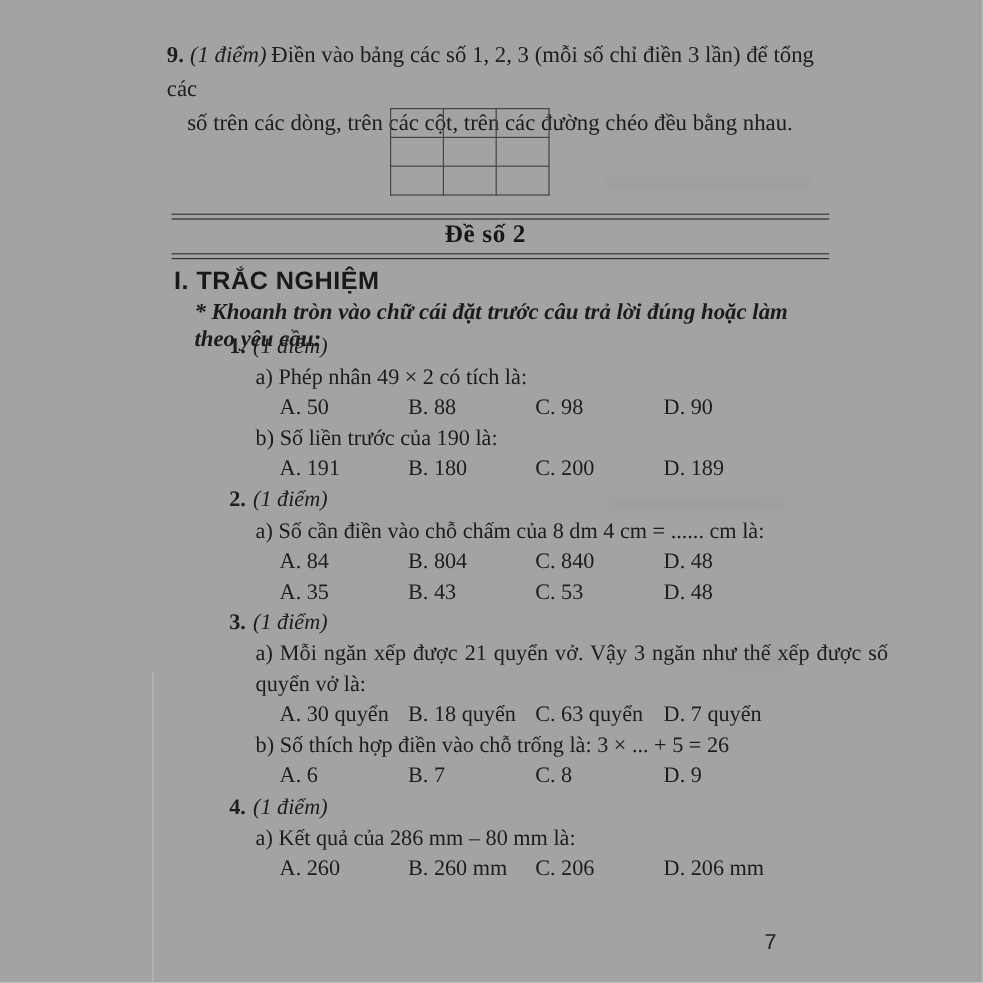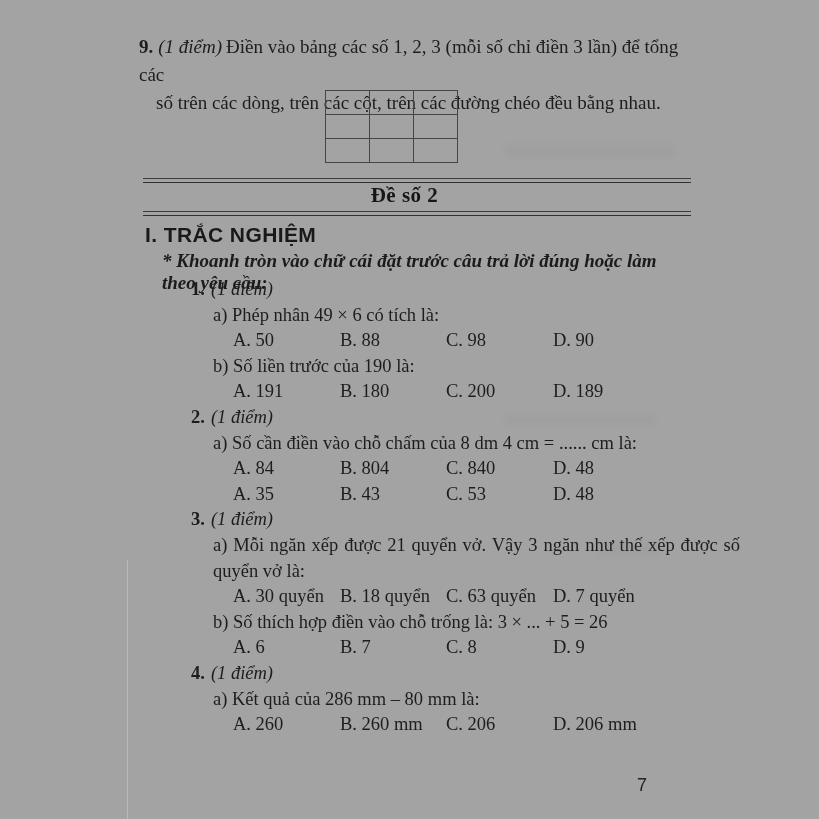--- a/index.html
+++ b/index.html
@@ -128,21 +128,21 @@
   <div class="rule rule-top"></div>
   <div class="de-title">Đề số 2</div>
   <div class="rule rule-bottom"></div>
 
   <div class="section-title">I. TRẮC NGHIỆM</div>
   <div class="instruction">* Khoanh tròn vào chữ cái đặt trước câu trả lời đúng hoặc làm theo yêu cầu:</div>
 
   <div class="quiz">
 
     <div class="row q-head"><span class="qnum">1.</span><span class="qpts">(1 điểm)</span></div>
-    <div class="row part">a) Phép nhân 49 × 6 có tích là:</div>
+    <div class="row part">a) Phép nhân 49 × 2 có tích là:</div>
     <div class="row opts">
       <span class="opt c1">A. 50</span><span class="opt c2">B. 88</span><span class="opt c3">C. 98</span><span class="opt">D. 90</span>
     </div>
     <div class="row part">b) Số liền trước của 190 là:</div>
     <div class="row opts">
       <span class="opt c1">A. 191</span><span class="opt c2">B. 180</span><span class="opt c3">C. 200</span><span class="opt">D. 189</span>
     </div>
 
     <div class="row q-head"><span class="qnum">2.</span><span class="qpts">(1 điểm)</span></div>
     <div class="row part">a) Số cần điền vào chỗ chấm của 8 dm 4 cm = ...... cm là:</div>

